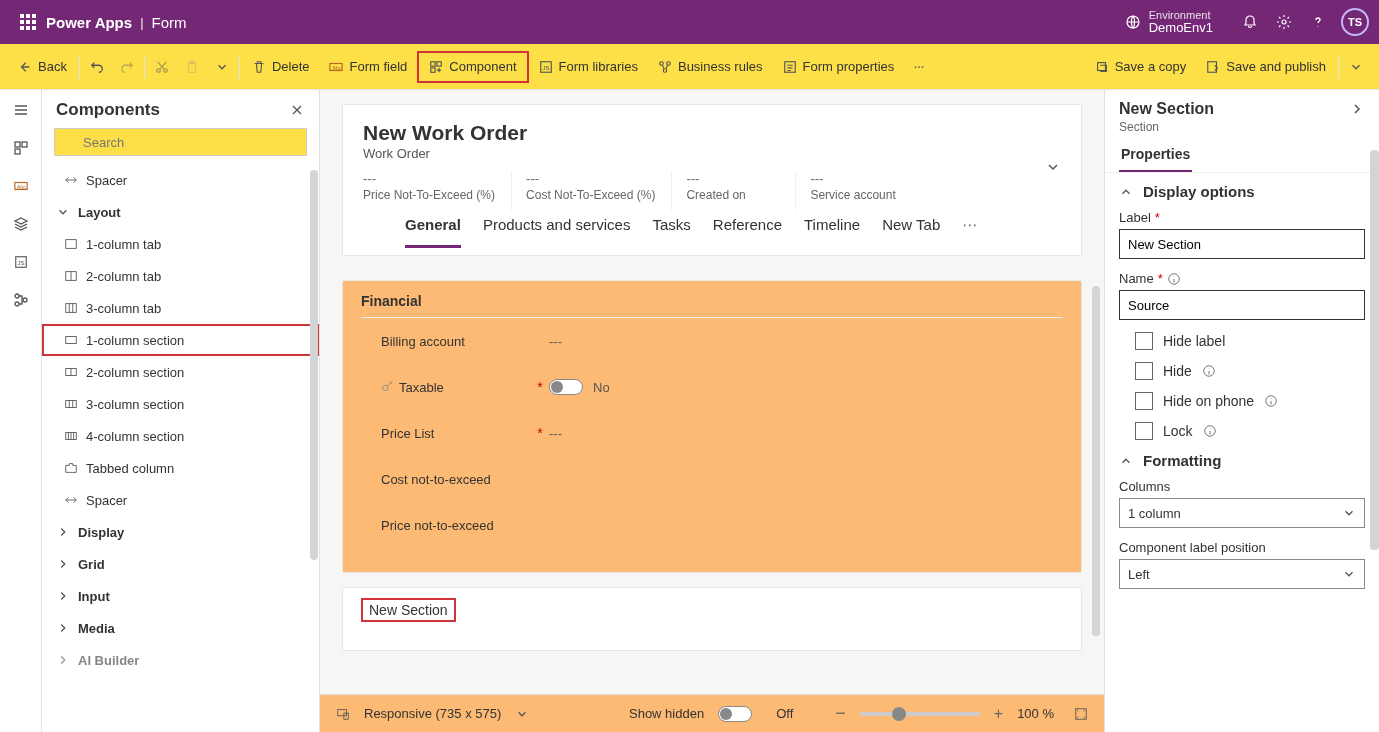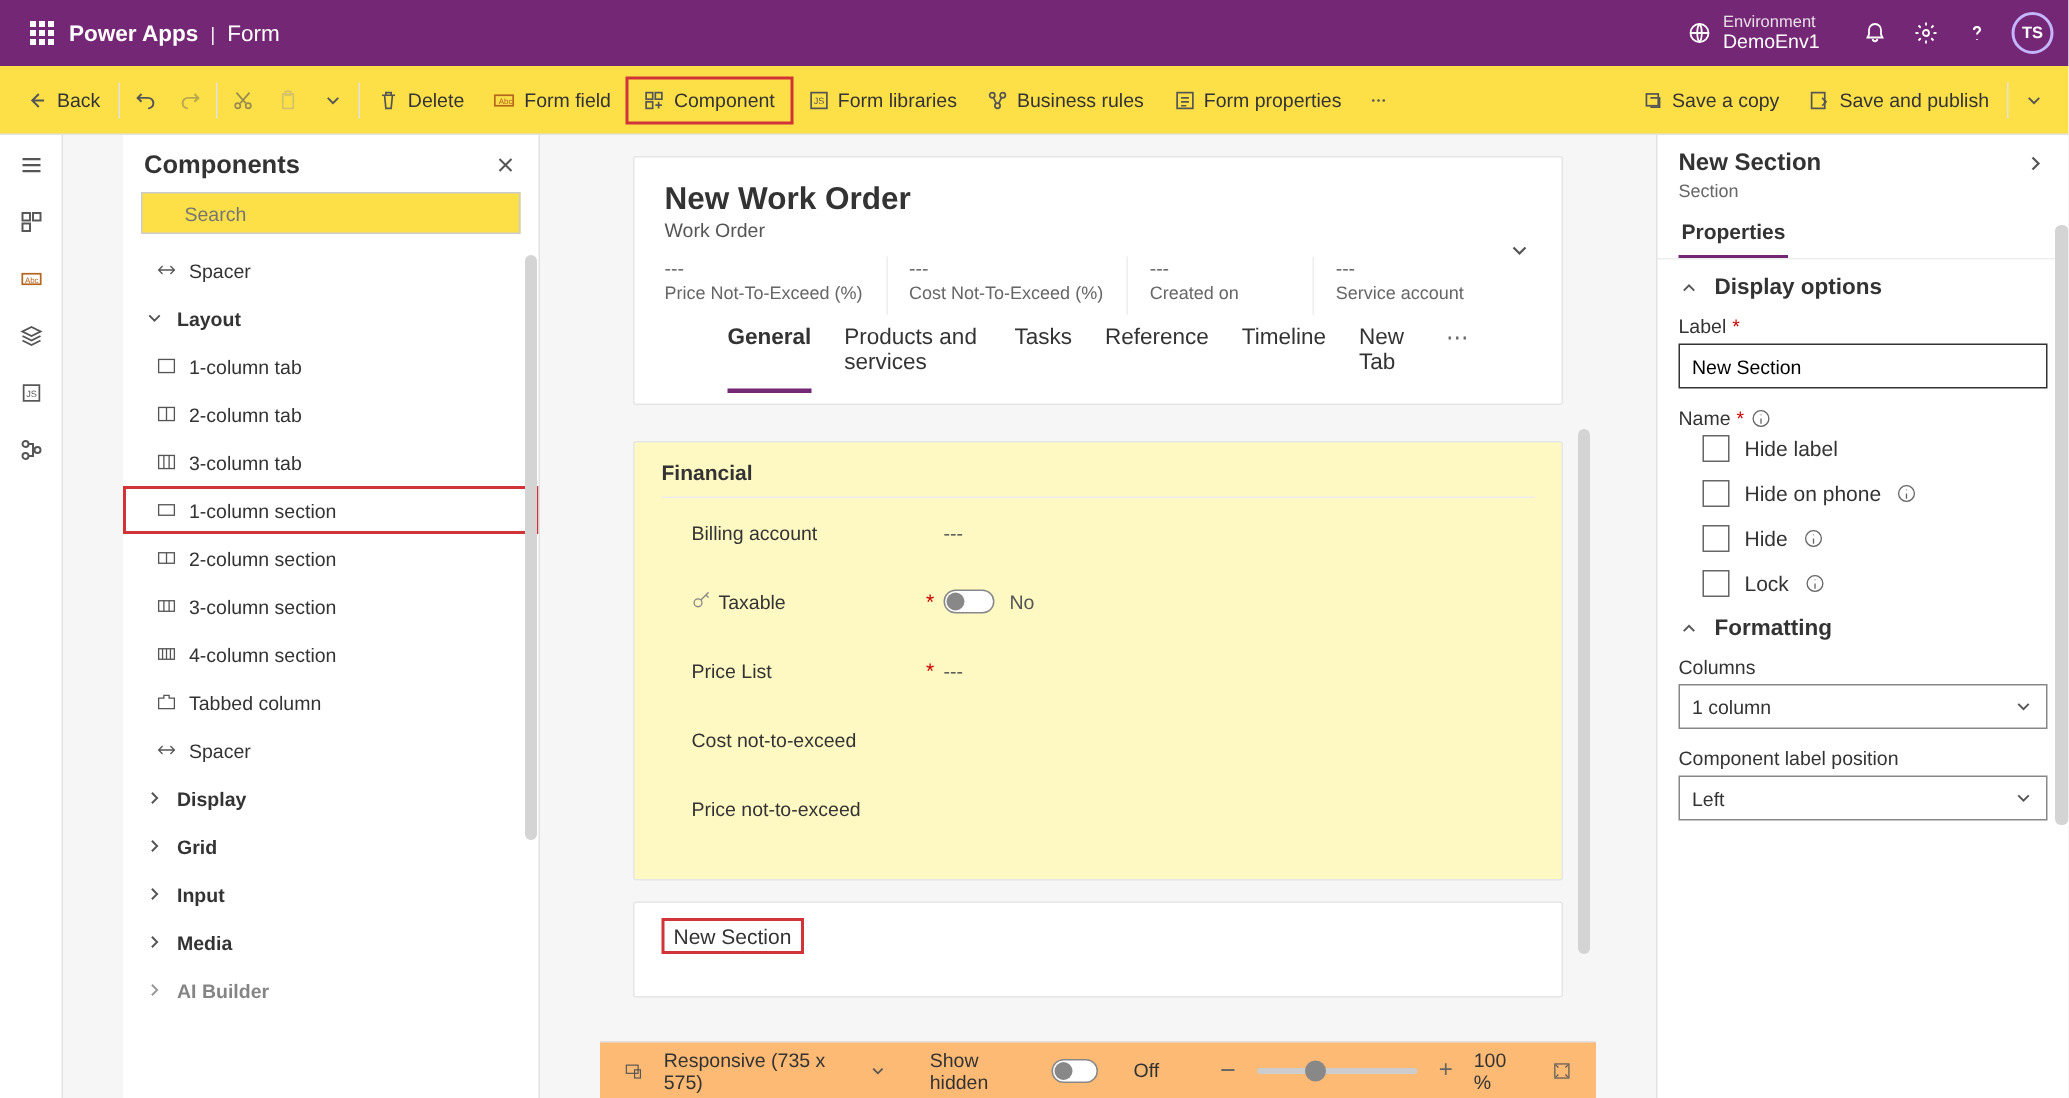--- a/index.html
+++ b/index.html
@@ -22,21 +22,21 @@
   
   
   .cmdbar { height: 46px; background:#fde047; border-bottom:1px solid #e2e2e2; display:flex; align-items:center; padding:0 8px; }
   .cmd { height:32px; display:flex; align-items:center; gap:6px; padding:0 10px; cursor:pointer; color:#333; }
   .cmd.icononly { padding:0 8px; }
   .vdiv { width:1px; height:24px; background:#e2e2e2; margin:0 2px; }
   .cmdbar .spacer { flex:1; }
   .redbox { border:2px solid #d13438; }
   
   
-  .shell { display:flex; height: calc(732px - 44px - 46px); gap: 40px; }
+  .shell { display:flex; height: calc(732px - 44px - 46px); }
   .leftrail { width:42px; background:#fff; border-right:1px solid #e2e2e2; display:flex; flex-direction:column; align-items:center; padding-top:8px; gap:14px; }
   .leftrail .ritem { width:24px; height:24px; display:flex; align-items:center; justify-content:center; cursor:pointer; color:#555; }
   
   
   .panel { width:278px; background:#fff; border-right:1px solid #e2e2e2; display:flex; flex-direction:column; position:relative; }
   .phead { display:flex; align-items:center; padding:10px 14px 8px; }
   .phead h2 { font-size:17px; font-weight:600; flex:1; }
   .searchwrap { padding: 0 12px 8px; }
   .search { width:100%; height:28px; border:1px solid #ccc; padding:0 8px 0 28px; font-size:13px; background:#fde047; position:relative; }
   .searchrel { position:relative; }
@@ -59,21 +59,21 @@
   .hcell:last-child { border-right:none; }
   .hcell .v { font-size:13px; color:#666; }
   .hcell .l { font-size:12px; color:#666; margin-top:2px; }
   .headerchev { position:absolute; right:20px; top:54px; }
   
   .tabs { display:flex; gap:22px; padding:0 20px; margin:0 22px; border-bottom:1px solid transparent; }
   .tab { padding:6px 0 12px; font-size:15px; cursor:pointer; color:#333; }
   .tab.active { border-bottom:3px solid #742774; font-weight:600; }
   .tab.more { color:#666; }
   
-  .formbody { background:#fef9c3; margin:14px 22px; border:1px solid #e6e6e6; border-radius:2px; padding:12px 18px 24px; position:relative; }
+  .formbody { background:#fdba74; margin:14px 22px; border:1px solid #e6e6e6; border-radius:2px; padding:12px 18px 24px; position:relative; }
   .formbody h3 { font-size:14px; font-weight:600; padding-bottom:8px; border-bottom:1px solid #eee; }
   .frow { display:flex; align-items:center; height:46px; }
   .flabel { width:170px; font-size:13px; color:#333; padding-left:20px; display:flex; align-items:center; gap:4px; }
   .freq { width:18px; text-align:center; color:#c00; font-size:14px; }
   .fval { font-size:13px; color:#555; }
   .toggle { width:34px; height:16px; border:1px solid #888; border-radius:10px; position:relative; background:#fff; margin-right:10px; }
   .toggle .knob { width:12px; height:12px; background:#888; border-radius:50%; position:absolute; left:1px; top:1px; }
   .canvasscroll { position:absolute; right:4px; top:196px; width:8px; height:350px; background:#d4d4d4; border-radius:4px; }
   
   .newsection { background:#fff; margin:0 22px; border:1px solid #e6e6e6; border-radius:2px; padding:10px 18px 28px; }
@@ -563,42 +563,43 @@
         </div>
       <input class="pinput" value="New Section" style="">
       <div class="plabel">
           <span>Name</span>
           <span class="req">*</span> 
           <svg class="ic sm" viewBox="0 0 16 16" stroke="#666" fill="none">
             <circle cx="8" cy="8" r="6"></circle>
             <path d="M8 5v.5M8 8v4"></path>
           </svg>
         </div>
+      <input class="pinput" value="Source" style="">
       <div class="pchk">
           <div class="box"></div>
           <span>Hide label</span>
+        </div>
+      <div class="pchk">
+          <div class="box"></div>
+          <span>Hide</span> 
+          <svg class="ic sm" viewBox="0 0 16 16" stroke="#666" fill="none">
+            <circle cx="8" cy="8" r="6"></circle>
+            <path d="M8 5v.5M8 8v4"></path>
+          </svg>
         </div>
       <div class="pchk">
           <div class="box"></div>
           <span>Hide on phone</span> 
           <svg class="ic sm" viewBox="0 0 16 16" stroke="#666" fill="none">
             <circle cx="8" cy="8" r="6"></circle>
             <path d="M8 5v.5M8 8v4"></path>
           </svg>
         </div>
       <div class="pchk">
           <div class="box"></div>
-          <span>Hide</span> 
-          <svg class="ic sm" viewBox="0 0 16 16" stroke="#666" fill="none">
-            <circle cx="8" cy="8" r="6"></circle>
-            <path d="M8 5v.5M8 8v4"></path>
-          </svg>
-        </div>
-      <div class="pchk">
-          <div class="box"></div>
           <span>Lock</span> 
           <svg class="ic sm" viewBox="0 0 16 16" stroke="#666" fill="none">
             <circle cx="8" cy="8" r="6"></circle>
             <path d="M8 5v.5M8 8v4"></path>
           </svg>
         </div>
       
       <div class="pgh">
           <svg class="ic sm" viewBox="0 0 16 16" stroke="#555" fill="none" stroke-width="1.5">
             <path d="M4 10l4-4 4 4"></path>

